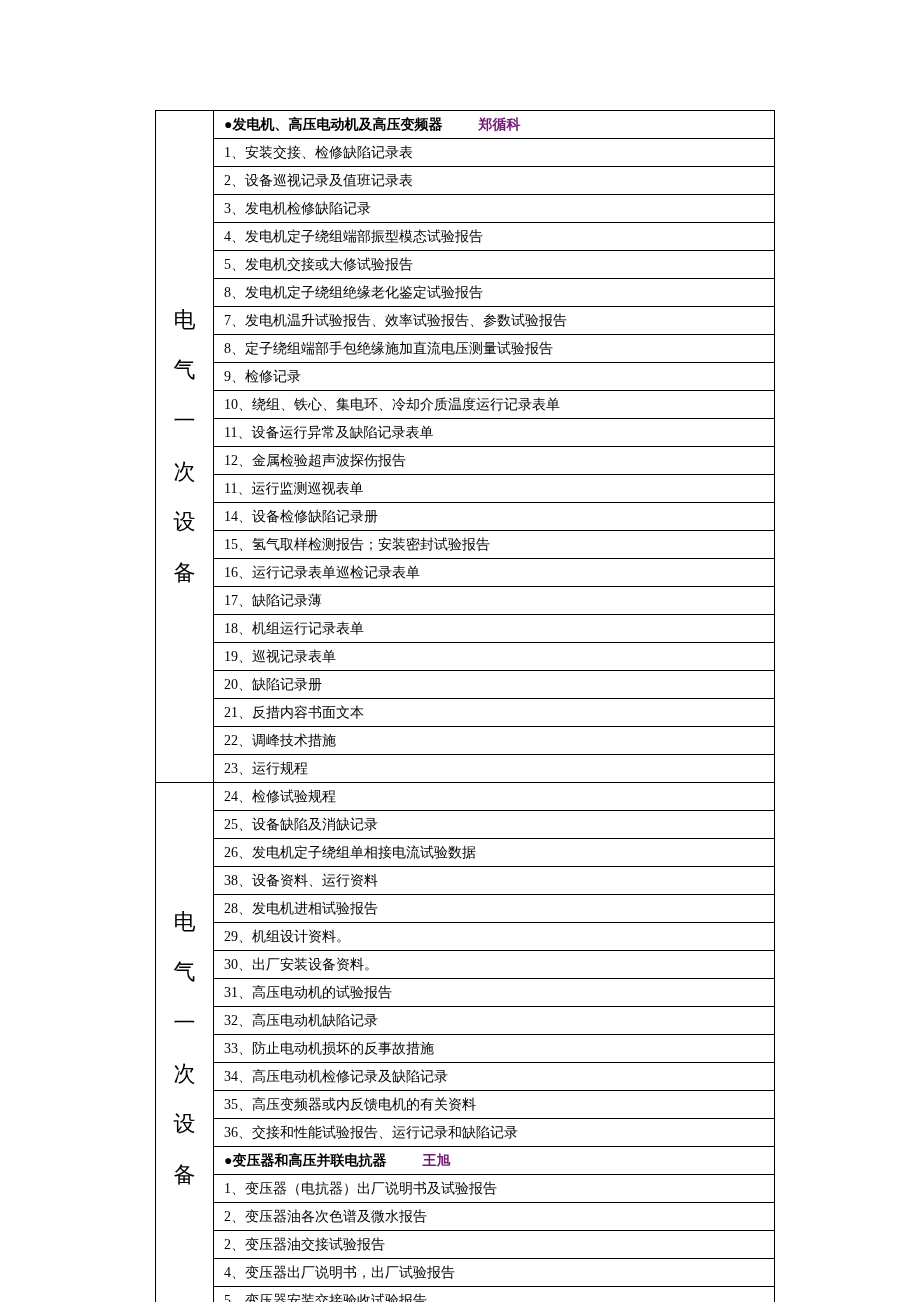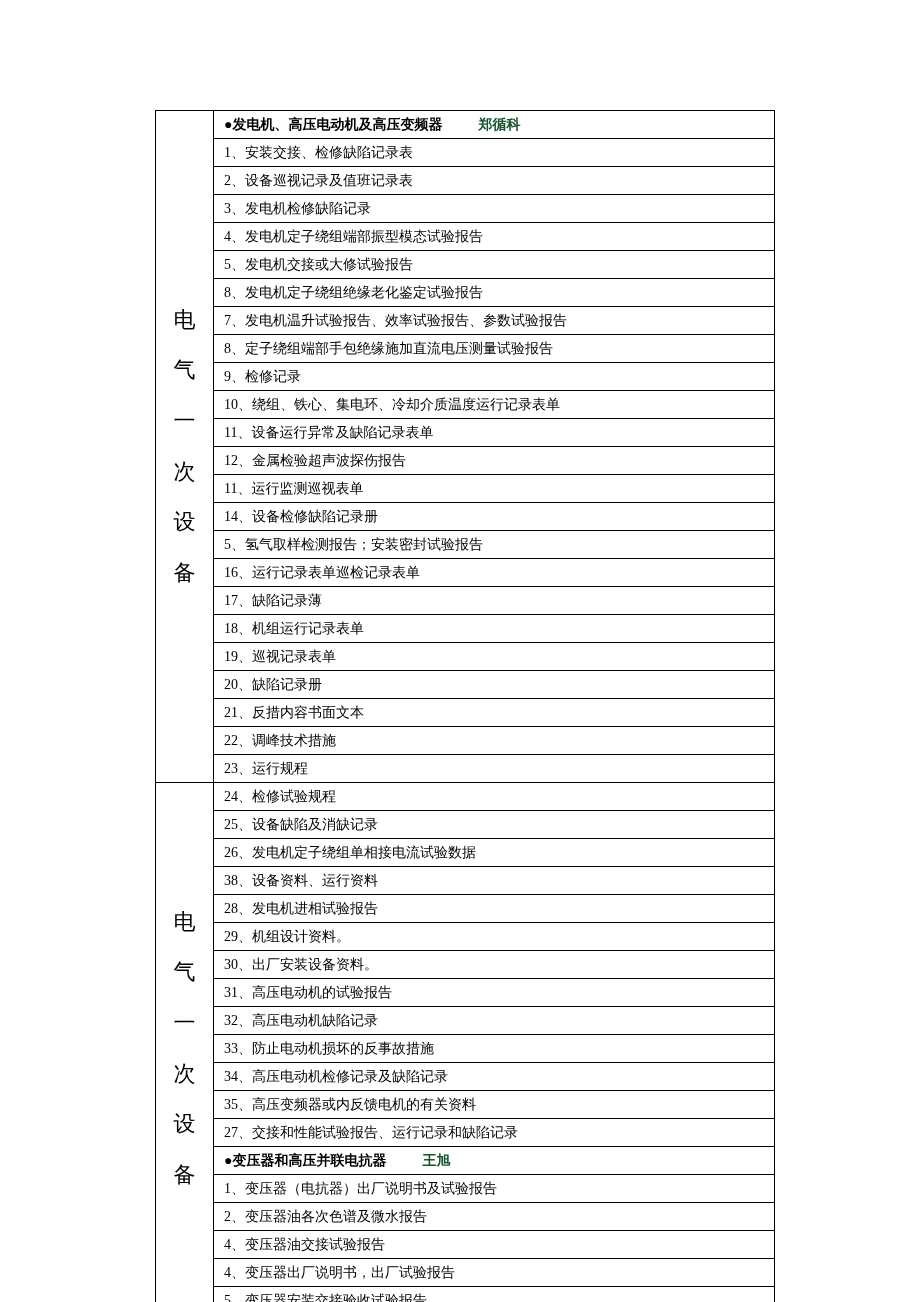--- a/index.html
+++ b/index.html
@@ -30,21 +30,21 @@
     .vertical-header span { display: block; }
     .row-cell {
       padding: 4px 10px 4px 10px;
       font-size: 14px;
       height: 27px;
       line-height: 19px;
     }
     .section-header {
       font-weight: bold;
     }
-    .red { color: #14532d; }
+    .red { color: #701a75; }
     .gap { display: inline-block; width: 36px; }
   </style>
 </head>
 <body>
 
 <table class="doc-table">
   <tbody id="tbody">
       <tr>
         <td class="vertical-header" rowspan="24">
           <span>电</span>
@@ -92,21 +92,21 @@
       <tr>
         <td class="row-cell">12、金属检验超声波探伤报告</td>
       </tr>
       <tr>
         <td class="row-cell">11、运行监测巡视表单</td>
       </tr>
       <tr>
         <td class="row-cell">14、设备检修缺陷记录册</td>
       </tr>
       <tr>
-        <td class="row-cell">5、氢气取样检测报告；安装密封试验报告</td>
+        <td class="row-cell">15、氢气取样检测报告；安装密封试验报告</td>
       </tr>
       <tr>
         <td class="row-cell">16、运行记录表单巡检记录表单</td>
       </tr>
       <tr>
         <td class="row-cell">17、缺陷记录薄</td>
       </tr>
       <tr>
         <td class="row-cell">18、机组运行记录表单</td>
       </tr>
@@ -163,33 +163,33 @@
       <tr>
         <td class="row-cell">33、防止电动机损坏的反事故措施</td>
       </tr>
       <tr>
         <td class="row-cell">34、高压电动机检修记录及缺陷记录</td>
       </tr>
       <tr>
         <td class="row-cell">35、高压变频器或内反馈电机的有关资料</td>
       </tr>
       <tr>
-        <td class="row-cell">27、交接和性能试验报告、运行记录和缺陷记录</td>
+        <td class="row-cell">36、交接和性能试验报告、运行记录和缺陷记录</td>
       </tr>
       <tr>
         <td class="row-cell section-header"><span>●变压器和高压并联电抗器</span><span class="gap"></span><span class="red">王旭</span></td>
       </tr>
       <tr>
         <td class="row-cell">1、变压器（电抗器）出厂说明书及试验报告</td>
       </tr>
       <tr>
         <td class="row-cell">2、变压器油各次色谱及微水报告</td>
       </tr>
       <tr>
-        <td class="row-cell">4、变压器油交接试验报告</td>
+        <td class="row-cell">2、变压器油交接试验报告</td>
       </tr>
       <tr>
         <td class="row-cell">4、变压器出厂说明书，出厂试验报告</td>
       </tr>
       <tr>
         <td class="row-cell">5、变压器安装交接验收试验报告</td>
       </tr>
     </tbody>
 </table>
 

